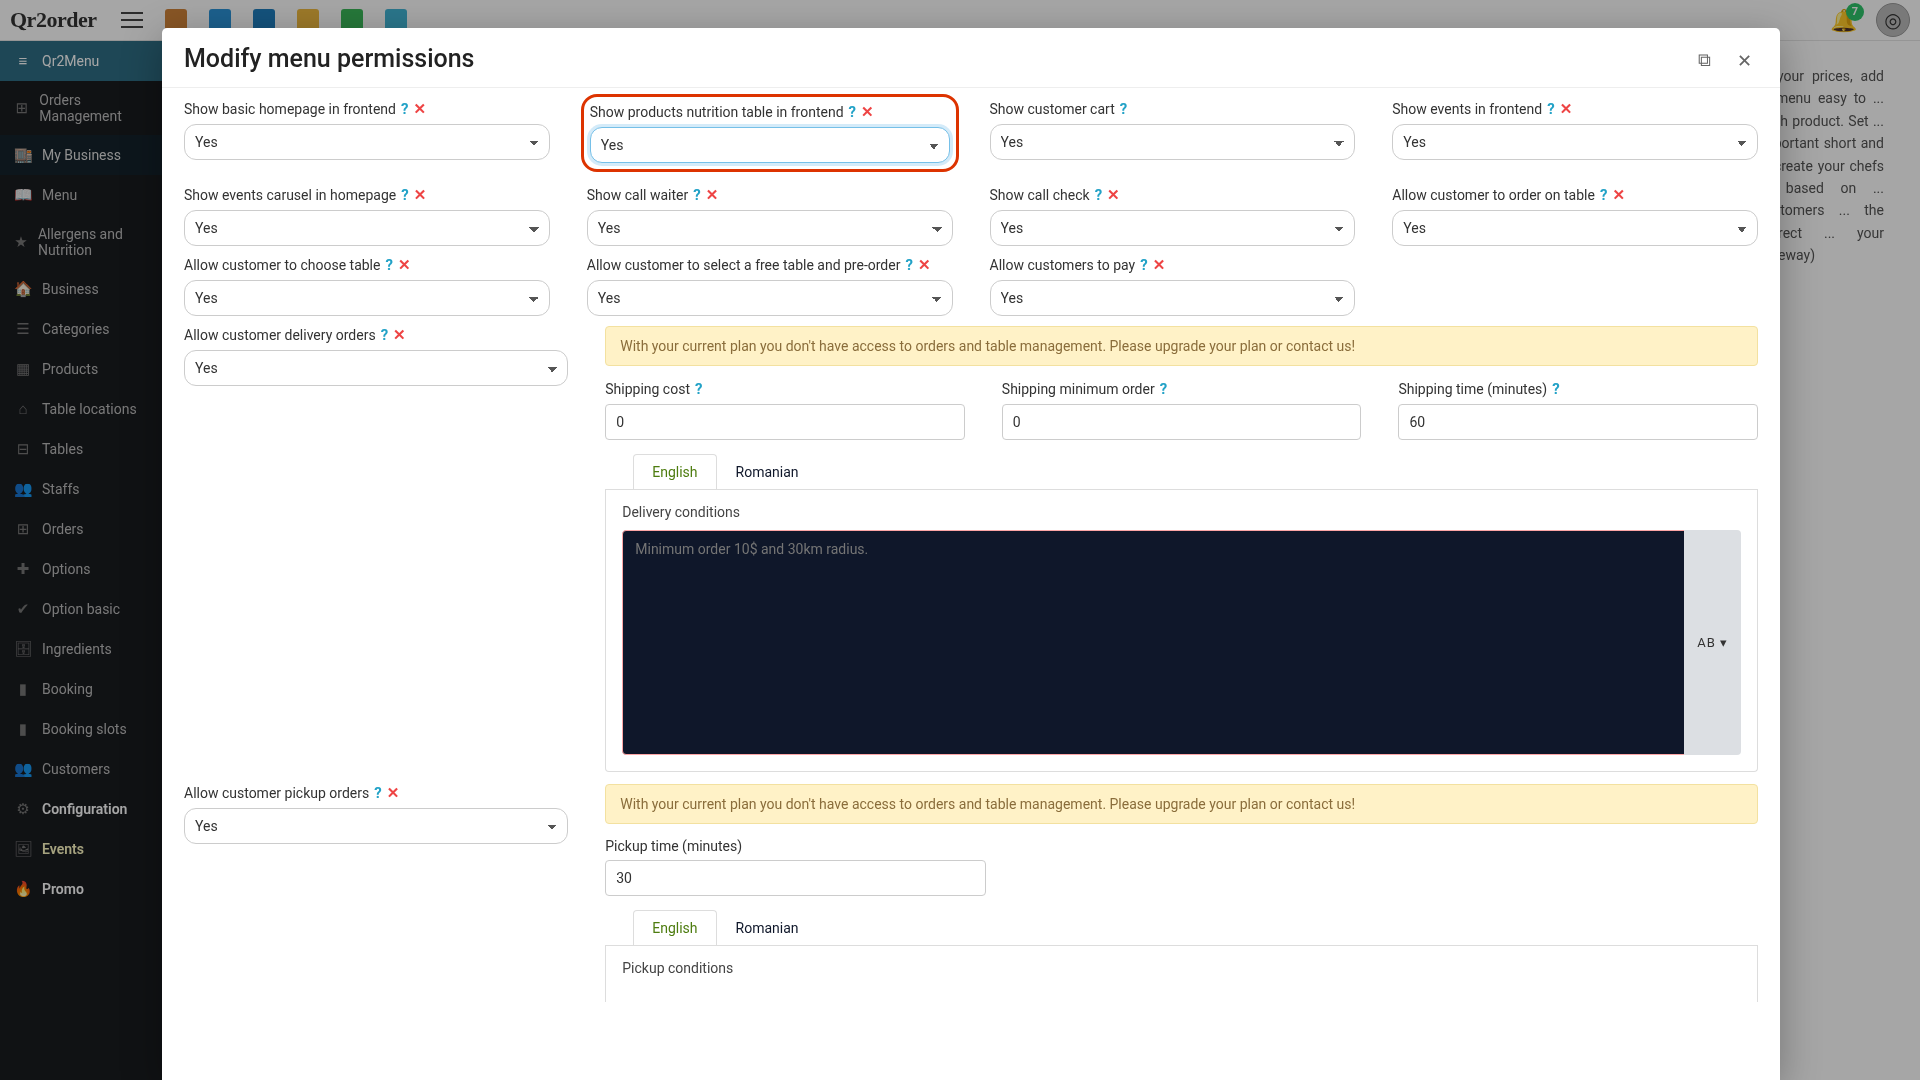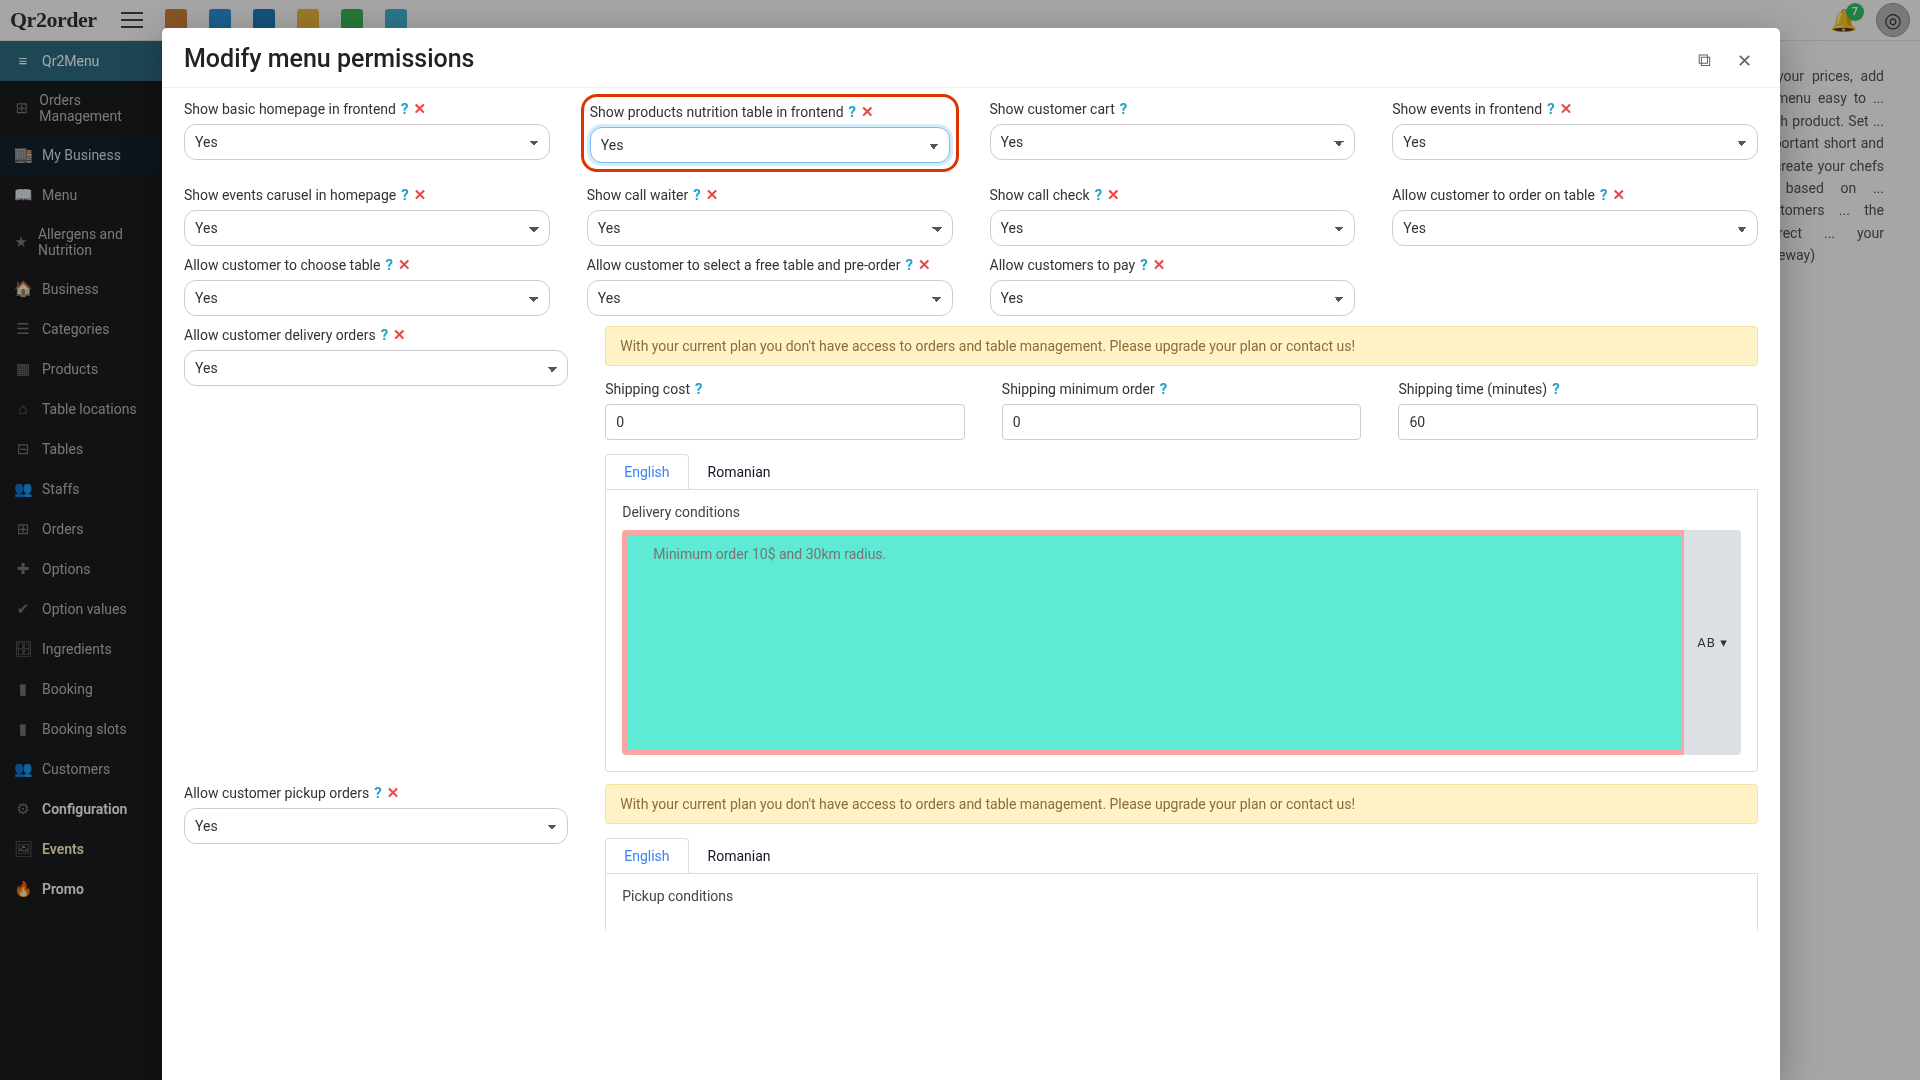--- a/index.html
+++ b/index.html
@@ -35,23 +35,23 @@
 .fld-label { display:flex; align-items:center; gap:5px; margin-bottom:6px; font-size:14px; color:#333; }
 .help { color:#22a2c7; font-weight:bold; font-size:15px; cursor:pointer; }
 .remove { color:#e44; font-weight:bold; font-size:15px; cursor:pointer; }
 .sel, .inp { width:100%; height:36px; border:1px solid #ccc; border-radius:4px; padding:0 10px; background:#fff; font-size:14px; color:#333; }
 .sel { appearance:none; -webkit-appearance:none; background-image: linear-gradient(45deg, transparent 50%, #555 50%), linear-gradient(135deg, #555 50%, transparent 50%); background-position: calc(100% - 15px) 16px, calc(100% - 10px) 16px; background-size:5px 5px,5px 5px; background-repeat:no-repeat;border-radius:12px; }
 .highlight-box { border:3px solid #d30; border-radius:16px; padding:6px 6px; margin:-6px -6px 4px -6px; }
 .highlight-box .sel { border-color:#76c0e8; box-shadow:0 0 0 3px rgba(82,175,230,.25); }
 .alert { background:#fff2c7; color:#8a6d3b; border:1px solid #f3e1a0; border-radius:4px; padding:11px 14px; font-size:14px; }
 .tabs { display:flex; border-bottom:1px solid #ddd; margin-bottom:0; }
 .tab { padding:9px 18px; border:1px solid transparent; border-bottom:none; font-size:14px; cursor:pointer; color:#0f172a; }
-.tab.active { border-color:#ddd #ddd #fff #ddd; border-radius:4px 4px 0 0; color:#3b82f6; background:#fff; }
+.tab.active { border-color:#ddd #ddd #fff #ddd; border-radius:4px 4px 0 0; color:#4d7c0f; background:#fff;margin-left:28px; }
 .tab-pane { border:1px solid #ddd; border-top:none; border-radius:0 0 4px 4px; padding:14px 16px 16px 16px; }
-.big-textarea { width:100%; height:225px; border:6px solid #fca5a5; border-radius:4px; background:#5eead4; padding:10px 25px; resize:none; color:#666; font-size:14px; font-family:inherit; }
+.big-textarea { width:100%; height:225px; border:1px solid #fca5a5; border-radius:4px; background:#0f172a; padding:10px 12px; resize:none; color:#666; font-size:14px; font-family:inherit; }
 .ta-wrap { position:relative; display:flex; }
 .ta-side { width:60px; background:#dcdfe3; display:flex; align-items:center; justify-content:center; color:#333; border-radius:0 4px 4px 0; margin-left:-4px; cursor:pointer; font-size:13px; letter-spacing:1px; }
 .section-label { font-size:14px; color:#444; margin-bottom:10px; }
 .narrow { width:33%; }
 </style>
 </head>
 <body>
 
 <div class="topbar">
   <div class="brand">Qr2order</div>
@@ -122,21 +122,21 @@
   <div class="item">
       <span class="icon-slot">⊞</span>
       <span>Orders</span>
     </div>
   <div class="item">
       <span class="icon-slot">✚</span>
       <span>Options</span>
     </div>
   <div class="item">
       <span class="icon-slot">✔</span>
-      <span>Option values</span>
+      <span>Option basic</span>
     </div>
   <div class="item">
       <span class="icon-slot">🗄</span>
       <span>Ingredients</span>
     </div>
   <div class="item">
       <span class="icon-slot">▮</span>
       <span>Booking</span>
     </div>
   <div class="item">
@@ -330,20 +330,26 @@
       <div class="col" style="max-width:25%;">
         <div class="fld-label">
             <span>Allow customer pickup orders</span>
             <span class="help">?</span>
             <span class="remove">✕</span>
           </div>
         <select class="sel"><option>Yes</option></select>
       </div>
       <div style="flex:3; display:flex; flex-direction:column; gap:14px;">
         <div class="alert">With your current plan you don't have access to orders and table management. Please upgrade your plan or contact us!</div>
+        <div class="narrow">
+          <div class="fld-label">
+              <span>Pickup time (minutes)</span>
+            </div>
+          <input class="inp" value="30" style="">
+        </div>
         <div>
           <div class="tabs">
             <div class="tab active">English</div>
             <div class="tab">Romanian</div>
           </div>
           <div class="tab-pane" style="border-bottom:none; border-radius:0;">
             <div class="section-label">Pickup conditions</div>
           </div>
         </div>
       </div>

